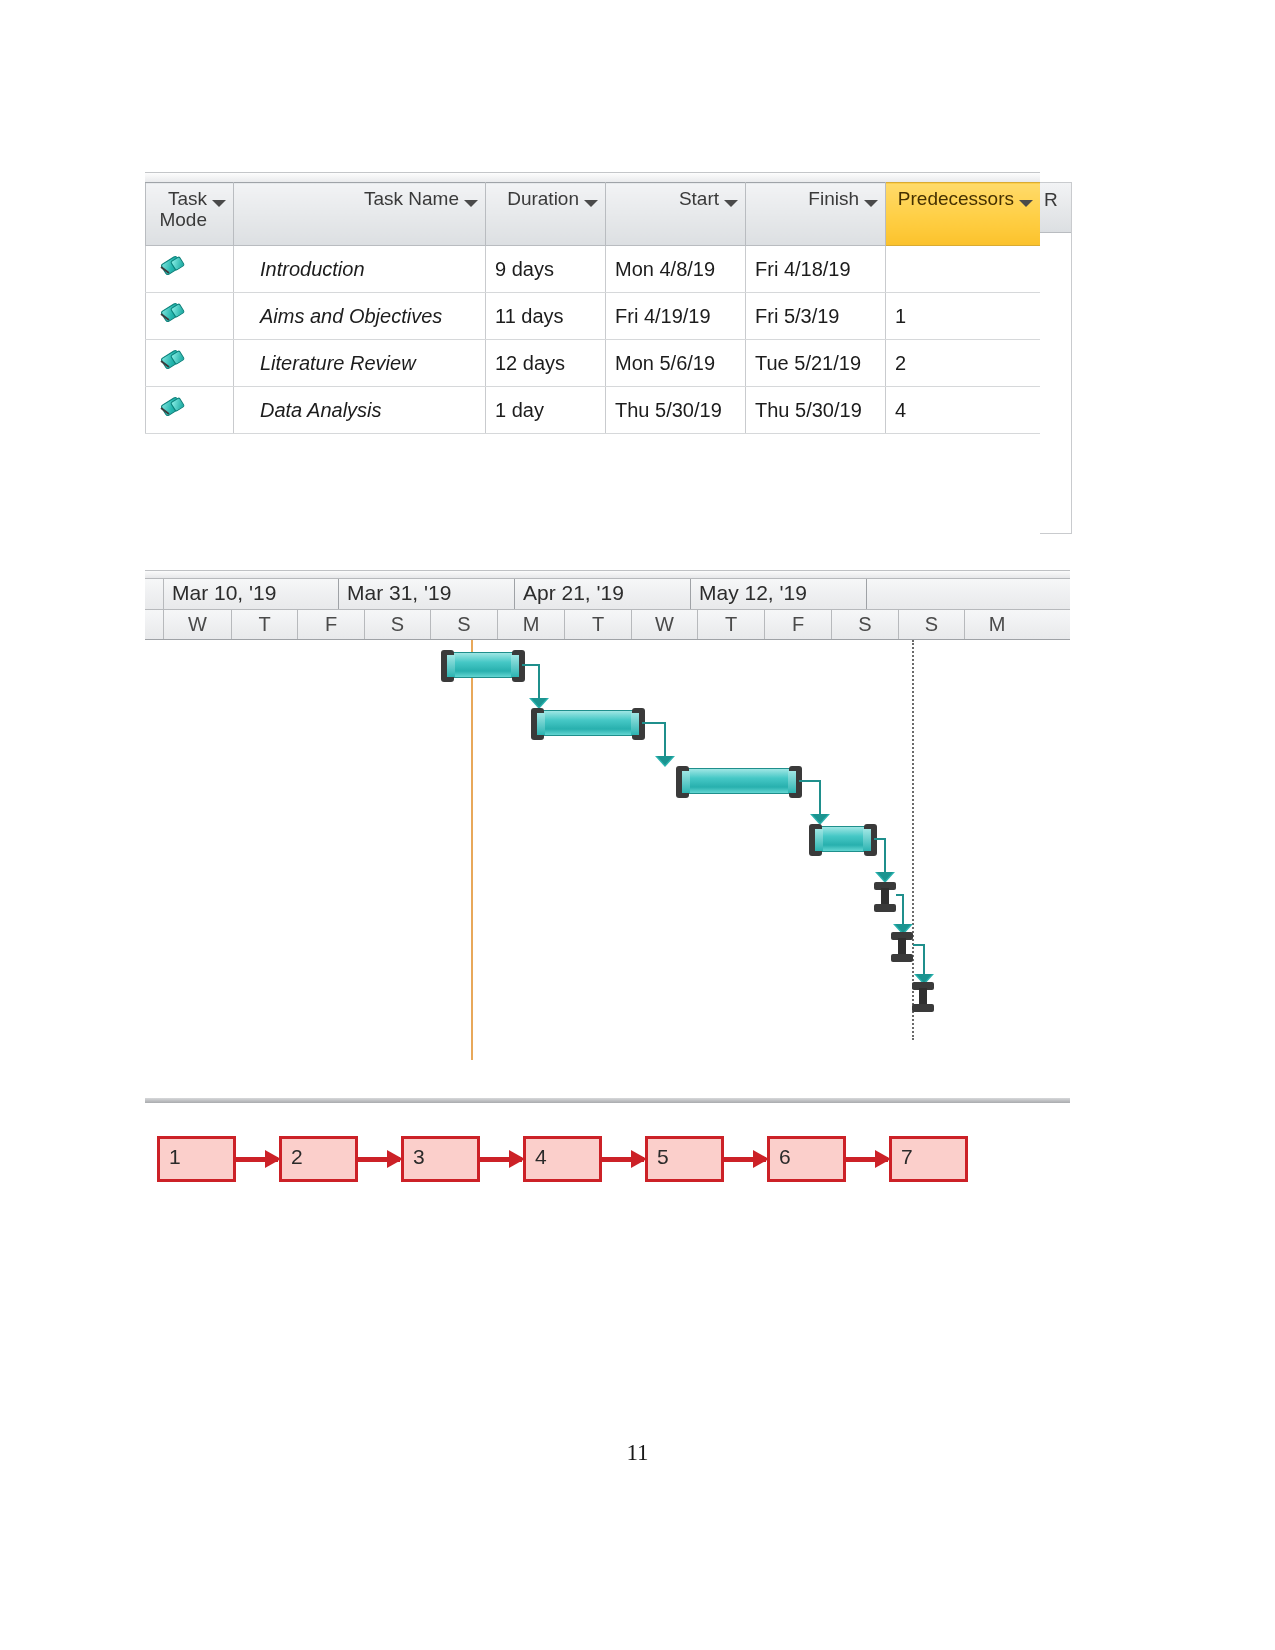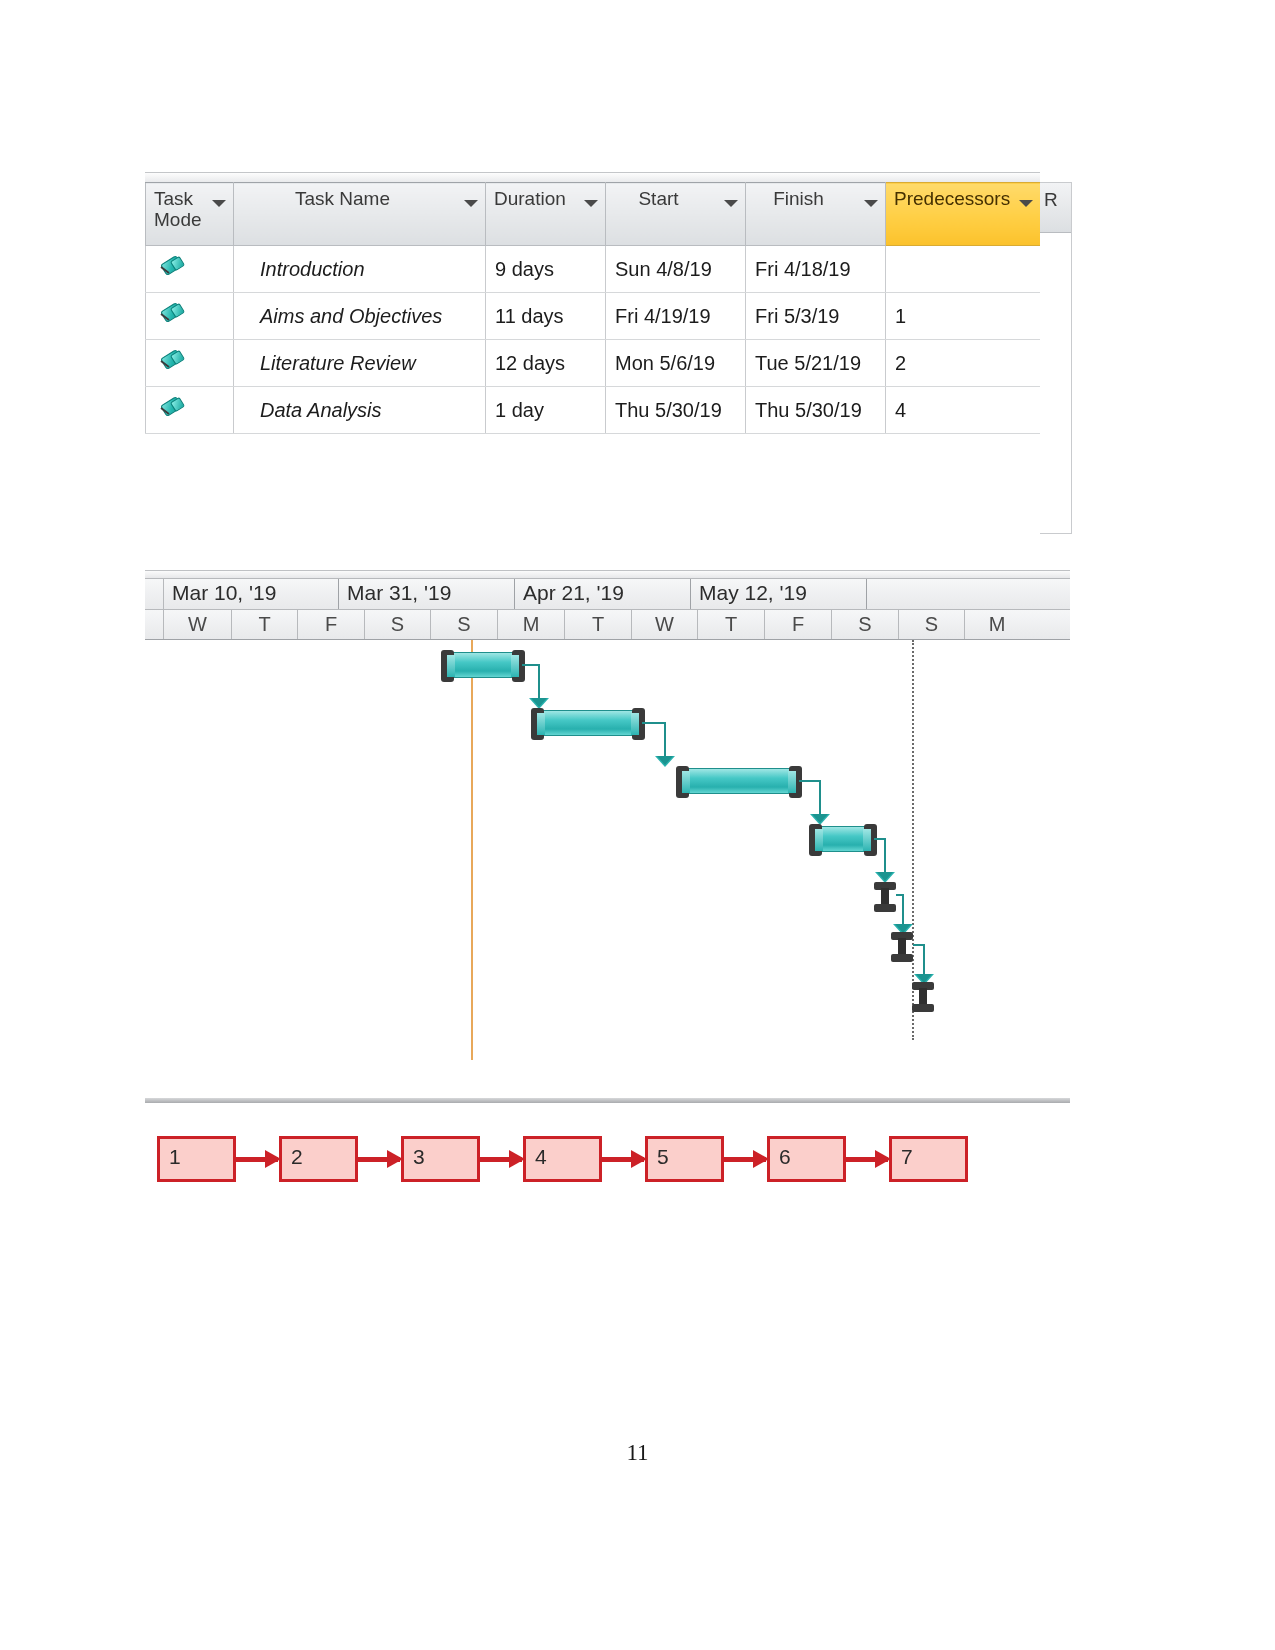--- a/index.html
+++ b/index.html
@@ -25,22 +25,22 @@
   #gantt-table col.c-finish{width:140px;}
   #gantt-table col.c-pred{width:155px;}
 
   #gantt-table th{
     background:linear-gradient(to bottom,#f2f3f5 0%,#e6e8ea 55%,#dcdfe2 100%);
     border:1px solid #b9bcc0;
     border-top:1px solid #9fa3a8;
     font-weight:normal;
     font-size:19px;
     color:#3a3a3a;
-    text-align:center;
-    padding:6px 20px 8px 8px;
+    text-align:right;
+    padding:6px 4px 8px 8px;
     vertical-align:top;
     height:48px;
     position:relative;
     margin-top:12px;
   }
   #gantt-table th.hdr-pred{
     background:linear-gradient(to bottom,#ffda6a 0%,#ffcf45 55%,#fbc22c 100%);
     border-color:#d9ab33;
     color:#453000;
   }
@@ -280,21 +280,21 @@
       </th>
     </tr>
   </thead>
   <tbody>
     <tr>
       <td class="cell-mode">
         <span class="pin-icon"><i class="pin-head"></i><i class="pin-knob"></i><i class="pin-needle"></i></span>
       </td>
       <td class="cell-name">Introduction</td>
       <td>9 days</td>
-      <td>Sun 4/8/19</td>
+      <td>Mon 4/8/19</td>
       <td>Fri 4/18/19</td>
       <td></td>
     </tr>
     <tr>
       <td class="cell-mode">
         <span class="pin-icon"><i class="pin-head"></i><i class="pin-knob"></i><i class="pin-needle"></i></span>
       </td>
       <td class="cell-name">Aims and Objectives</td>
       <td>11 days</td>
       <td>Fri 4/19/19</td>

